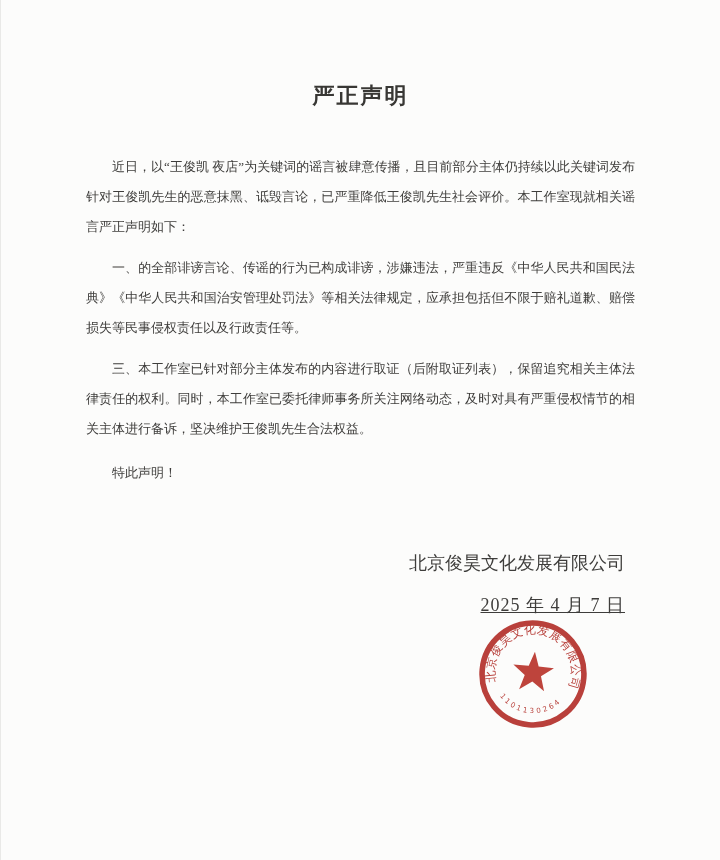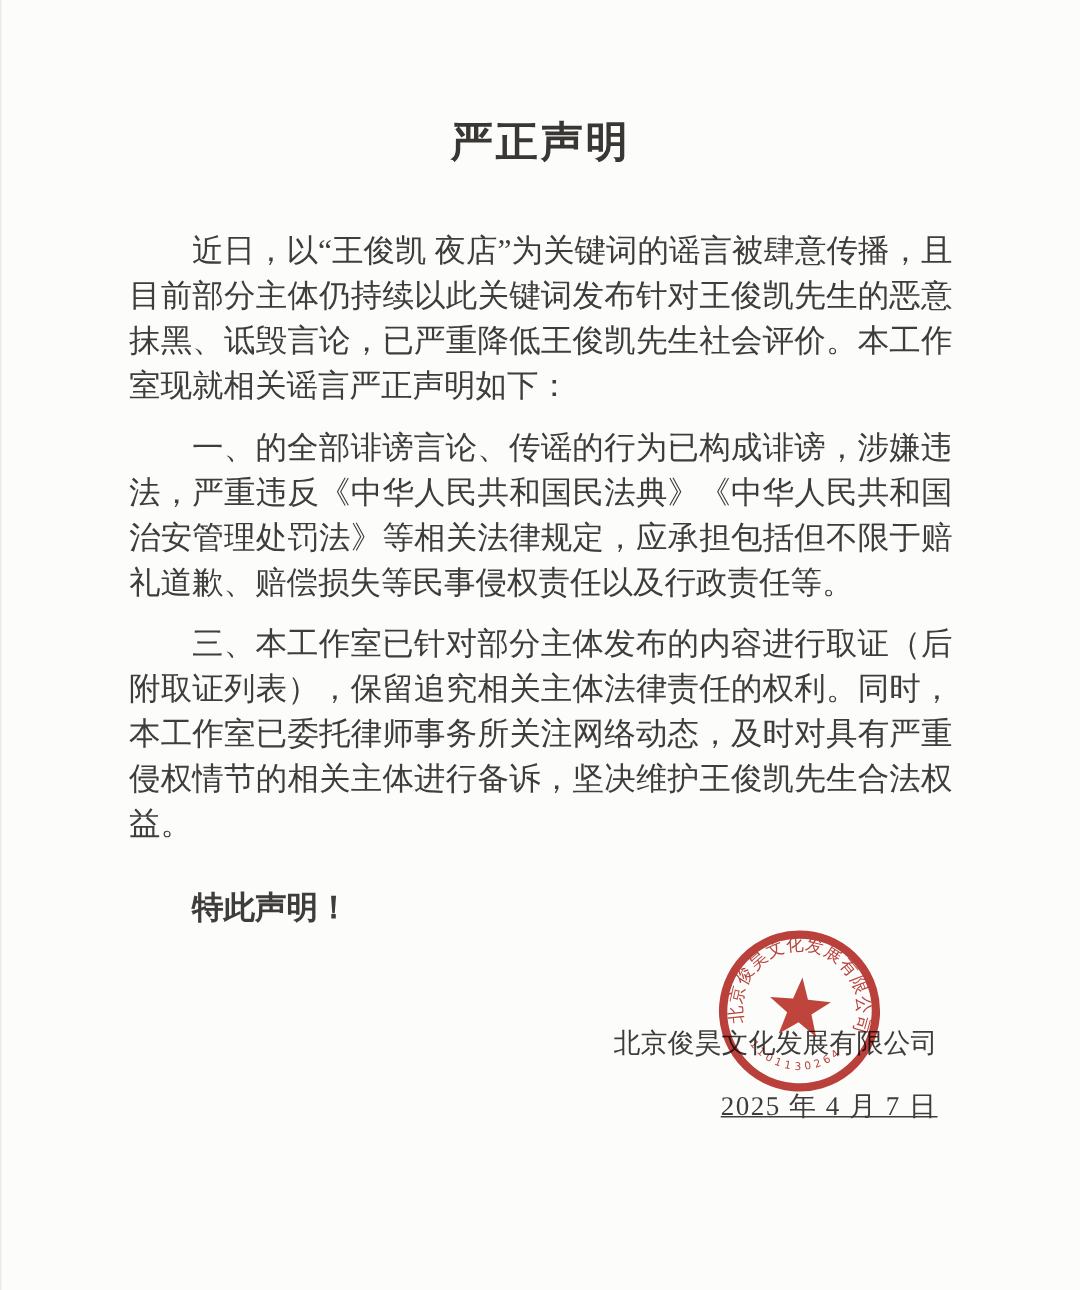--- a/index.html
+++ b/index.html
@@ -15,40 +15,39 @@
     background: #fcfcfb;
     border-left: 1px solid #e9e9e7;
     box-sizing: border-box;
     overflow: hidden;
     font-family: "Liberation Serif", "DejaVu Serif", serif;
     color: #3e3d3b;
   }
   .title {
     margin: 84px 0 0 0;
     text-align: center;
-    font-size: 28px;
+    font-size: 22px;
     line-height: 24px;
     font-weight: 600;
     letter-spacing: 2px;
     color: #383734;
   }
   .content {
     margin: 44px 85px 0 85px;
   }
   .para {
     margin: 0 0 11px 0;
-    font-size: 21px;
+    font-size: 13px;
     line-height: 30px;
     text-align: justify;
     text-indent: 2em;
     word-break: break-all;
   }
   .closing {
-    margin-top: 26px;
-    font-weight: bold;
+    margin-top: 14px;
   }
   .signature {
     position: relative;
     z-index: 1;
     margin: 64px 95px 0 0;
     text-align: right;
     font-size: 18px;
     color: #3e3d3b;
   }
   .sig-company {

